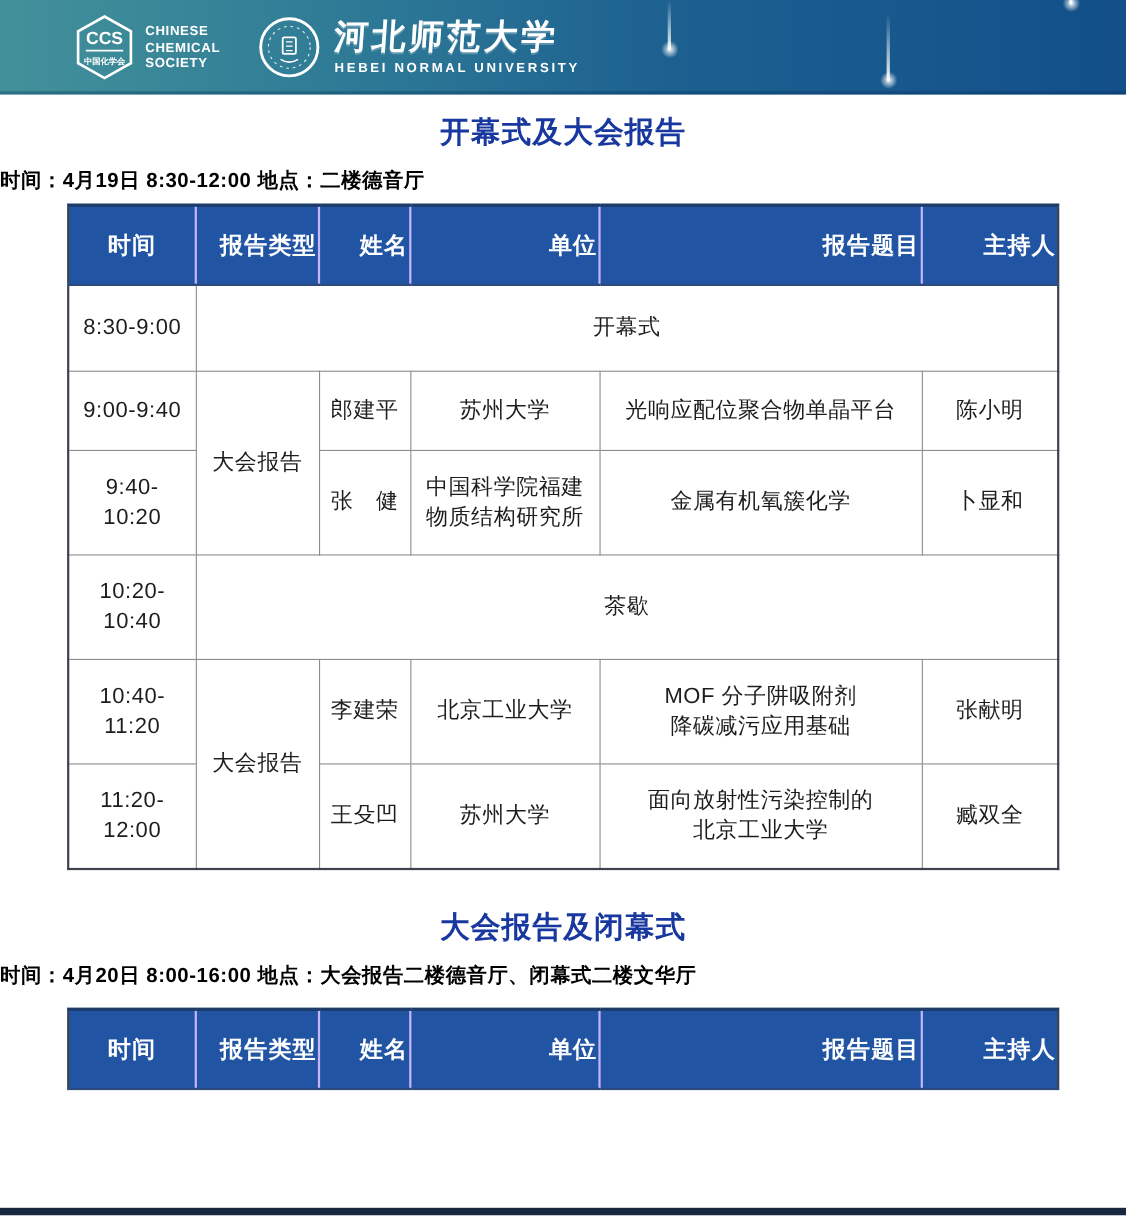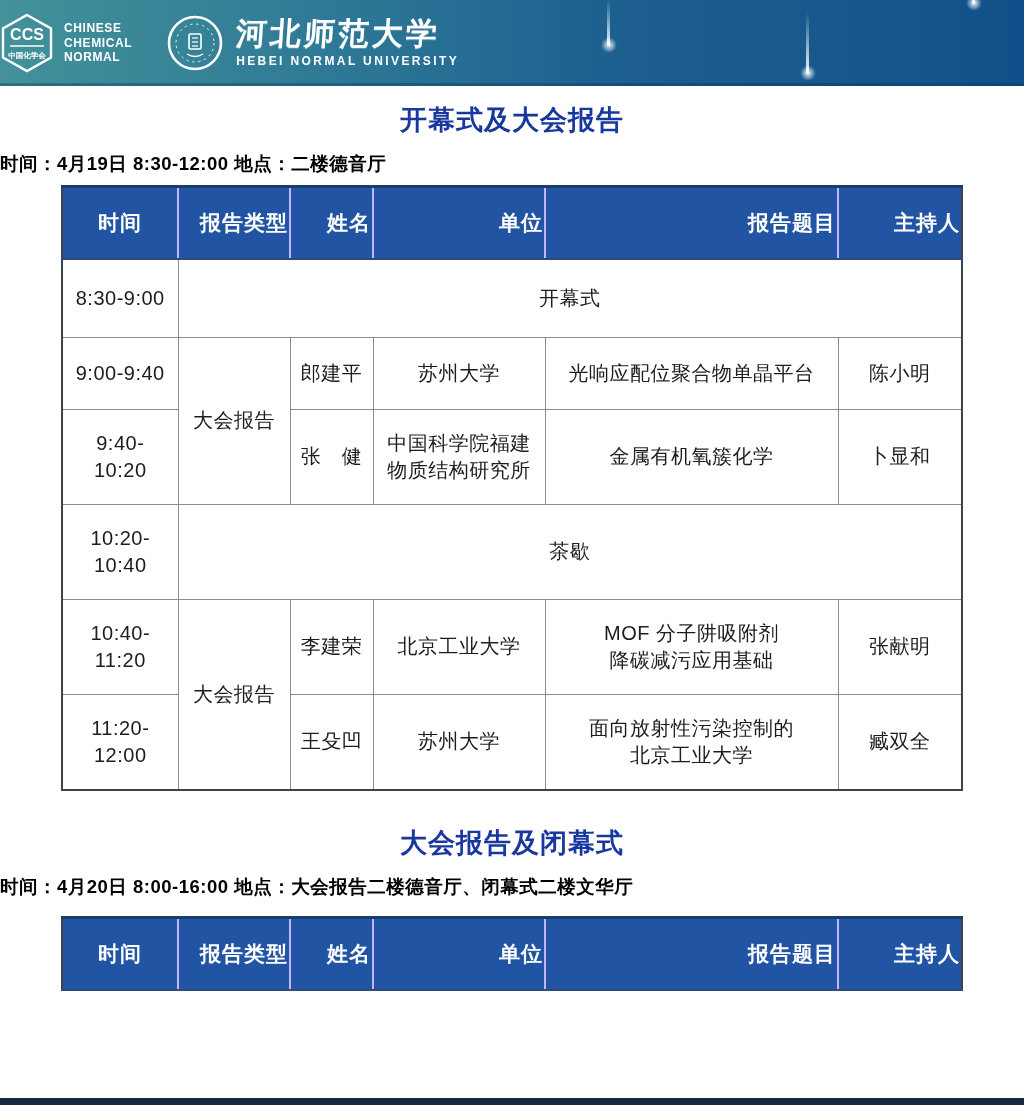--- a/index.html
+++ b/index.html
@@ -11,20 +11,21 @@
     position: relative;
     overflow: hidden;
   }
 
   
   .banner {
     position: relative;
     width: 1024px; height: 86px;
     background: linear-gradient(90deg, #43919a 0%, #2f7b96 30%, #1c6090 60%, #124f8a 100%);
     display: flex; align-items: center;
+    padding-left: 68px;
     overflow: hidden;
   }
   .banner-edge { position:absolute; left:0; right:0; bottom:0; height:3px; background: rgba(10,50,90,.35); }
   .streak { position: absolute; width: 3px; border-radius: 2px;
     background: linear-gradient(to bottom, rgba(255,255,255,0), rgba(255,255,255,.95)); }
   .streak::after { content:''; position:absolute; bottom:-7px; left:50%; transform:translateX(-50%);
     width:16px; height:16px; border-radius:50%;
     background: radial-gradient(circle, rgba(255,255,255,.95) 0%, rgba(255,255,255,0) 70%); }
   .s1 { left: 607px; top: 0; height: 46px; }
   .s2 { left: 806px; top: 12px; height: 62px; }
@@ -76,21 +77,21 @@
   <div class="ccs-wrap">
     <svg width="54" height="60" viewBox="0 0 54 60">
       <polygon points="27,2 51,15.5 51,44.5 27,58 3,44.5 3,15.5" fill="none" stroke="#ffffff" stroke-width="2.4"></polygon>
       <text x="27" y="27" text-anchor="middle" fill="#ffffff" font-size="16" font-weight="bold" font-family="Liberation Sans, DejaVu Sans, sans-serif">CCS</text>
       <line x1="10" y1="33" x2="44" y2="33" stroke="#ffffff" stroke-width="1.6"></line>
       <text x="27" y="45" text-anchor="middle" fill="#ffffff" font-size="7.5" font-weight="bold" font-family="Liberation Sans, DejaVu Sans, sans-serif">中国化学会</text>
     </svg>
     <div class="ccs-en">
       <div>CHINESE</div>
       <div>CHEMICAL</div>
-      <div>NORMAL</div>
+      <div>SOCIETY</div>
     </div>
   </div>
 
   <div class="uni-wrap">
     <svg width="58" height="58" viewBox="0 0 58 58">
       <circle cx="29" cy="29" r="26" fill="none" stroke="#ffffff" stroke-width="2.6"></circle>
       <circle cx="29" cy="29" r="19" fill="none" stroke="#ffffff" stroke-width="1" stroke-dasharray="2.5 3.5" opacity="0.85"></circle>
       <rect x="23" y="20" width="12" height="15" rx="1.5" fill="none" stroke="#ffffff" stroke-width="1.6"></rect>
       <line x1="26" y1="24" x2="32" y2="24" stroke="#ffffff" stroke-width="1.2"></line>
       <line x1="26" y1="28" x2="32" y2="28" stroke="#ffffff" stroke-width="1.2"></line>

